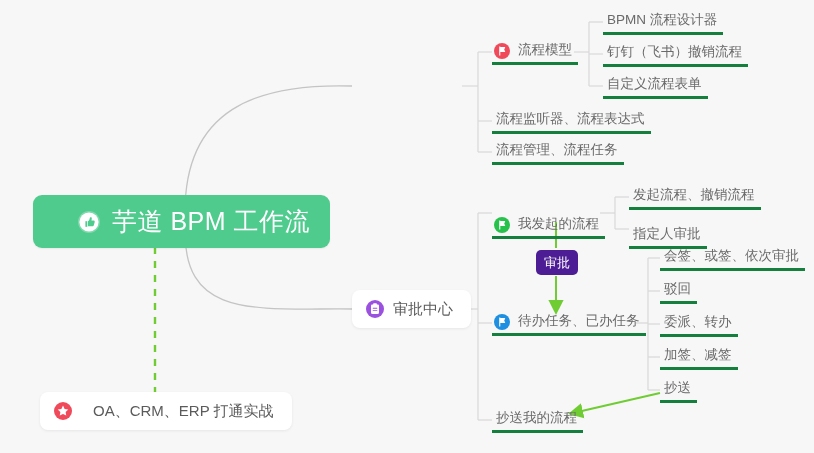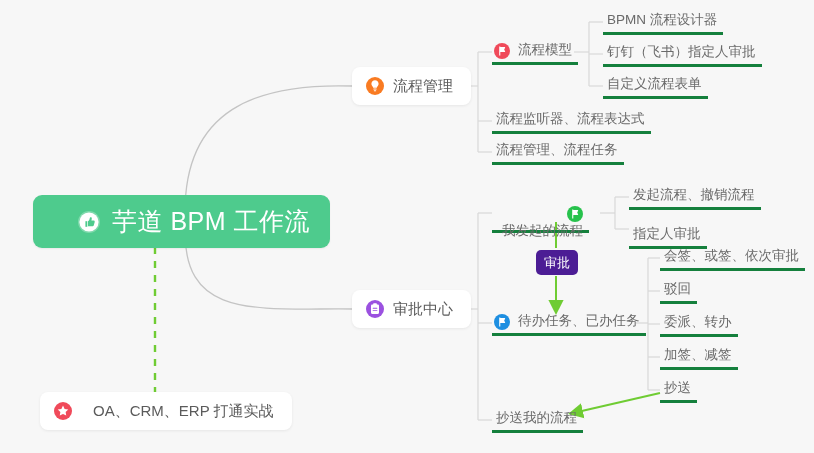--- a/index.html
+++ b/index.html
@@ -159,47 +159,36 @@
       <svg viewBox="0 0 24 24" width="24" height="24">
         <circle cx="12" cy="12" r="11" fill="#ffffff" opacity="0.28"></circle>
         <circle cx="12" cy="12" r="9.6" fill="#ffffff"></circle>
         <path d="M8.4 11.2 h1.9 v5.6 H8.4z" fill="#4ECB8D"></path>
         <path d="M11 11.2 c0.9-0.5 1.6-1.6 1.7-2.8 c0.1-1 0.9-1.4 1.5-1.1 c0.6 0.3 0.7 1.1 0.5 1.9 l-0.3 1.2 h2.2 c0.8 0 1.3 0.7 1.1 1.5 l-0.9 3.3 c-0.2 0.7-0.8 1.1-1.5 1.1 H11 z" fill="#4ECB8D"></path>
       </svg>
     </span>
     <span class="node-label">芋道 BPM 工作流</span>
   </div>
 
-  <div class="node node-card" style="left:352px; top:67px;">
-    <span class="icon ic-18">
-      <svg viewBox="0 0 18 18" width="18" height="18">
-        <circle cx="9" cy="9" r="9" fill="#F97B22"></circle>
-        <path d="M9 3.3 c-2.1 0-3.6 1.6-3.6 3.5 c0 1.4 0.9 2.3 1.4 3 c0.2 0.3 0.3 0.6 0.3 0.9 h3.8 c0-0.3 0.1-0.6 0.3-0.9 c0.5-0.7 1.4-1.6 1.4-3 C12.6 4.9 11.1 3.3 9 3.3z" fill="#ffffff"></path>
-        <rect x="7.3" y="11.5" width="3.4" height="1.1" rx="0.55" fill="#ffffff"></rect>
-        <rect x="7.8" y="13.2" width="2.4" height="1.1" rx="0.55" fill="#ffffff"></rect>
-      </svg>
-    </span>
-    <span class="node-label">流程管理</span>
-  </div>
 
   <div class="node node-leaf has-icon" style="left:492px; top:38px;">
     <span class="icon ic-16">
       <svg viewBox="0 0 16 16" width="16" height="16">
         <circle cx="8" cy="8" r="8" fill="#F04A5A"></circle>
         <path d="M5.2 3.6 v9 h1.1 V9.1 h4.4 c0.4 0 0.6-0.4 0.4-0.7 L10.2 6.6 l0.9-1.8 c0.2-0.3 0-0.7-0.4-0.7 H6.3 V3.6z" fill="#ffffff"></path>
       </svg>
     </span>
     <span class="node-label">流程模型</span>
   </div>
 
   <div class="node node-leaf no-icon" style="left:603px; top:8px;">
     <span class="node-label">BPMN 流程设计器</span>
   </div>
   <div class="node node-leaf no-icon" style="left:603px; top:40px;">
-    <span class="node-label">钉钉（飞书）指定人审批</span>
+    <span class="node-label">钉钉（飞书）撤销流程</span>
   </div>
   <div class="node node-leaf no-icon" style="left:603px; top:72px;">
     <span class="node-label">自定义流程表单</span>
   </div>
 
   <div class="node node-leaf no-icon" style="left:492px; top:107px;">
     <span class="node-label">流程监听器、流程表达式</span>
   </div>
   <div class="node node-leaf no-icon" style="left:492px; top:138px;">
     <span class="node-label">流程管理、流程任务</span>
@@ -211,21 +200,21 @@
         <circle cx="9" cy="9" r="9" fill="#9B51E0"></circle>
         <rect x="5" y="4.6" width="8" height="9.3" rx="1.1" fill="#ffffff"></rect>
         <rect x="7.1" y="3.2" width="3.8" height="2.2" rx="0.8" fill="#ffffff"></rect>
         <rect x="6.6" y="7.7" width="4.8" height="0.95" rx="0.45" fill="#9B51E0"></rect>
         <rect x="6.6" y="9.9" width="4.8" height="0.95" rx="0.45" fill="#9B51E0"></rect>
       </svg>
     </span>
     <span class="node-label">审批中心</span>
   </div>
 
-  <div class="node node-leaf has-icon" style="left:492px; top:206px;flex-direction:column;">
+  <div class="node node-leaf has-icon" style="left:492px; top:212px;">
     <span class="icon ic-16">
       <svg viewBox="0 0 16 16" width="16" height="16">
         <circle cx="8" cy="8" r="8" fill="#27C24C"></circle>
         <path d="M5.2 3.6 v9 h1.1 V9.1 h4.4 c0.4 0 0.6-0.4 0.4-0.7 L10.2 6.6 l0.9-1.8 c0.2-0.3 0-0.7-0.4-0.7 H6.3 V3.6z" fill="#ffffff"></path>
       </svg>
     </span>
     <span class="node-label">我发起的流程</span>
   </div>
 
   <div class="node node-leaf no-icon" style="left:629px; top:183px;">

